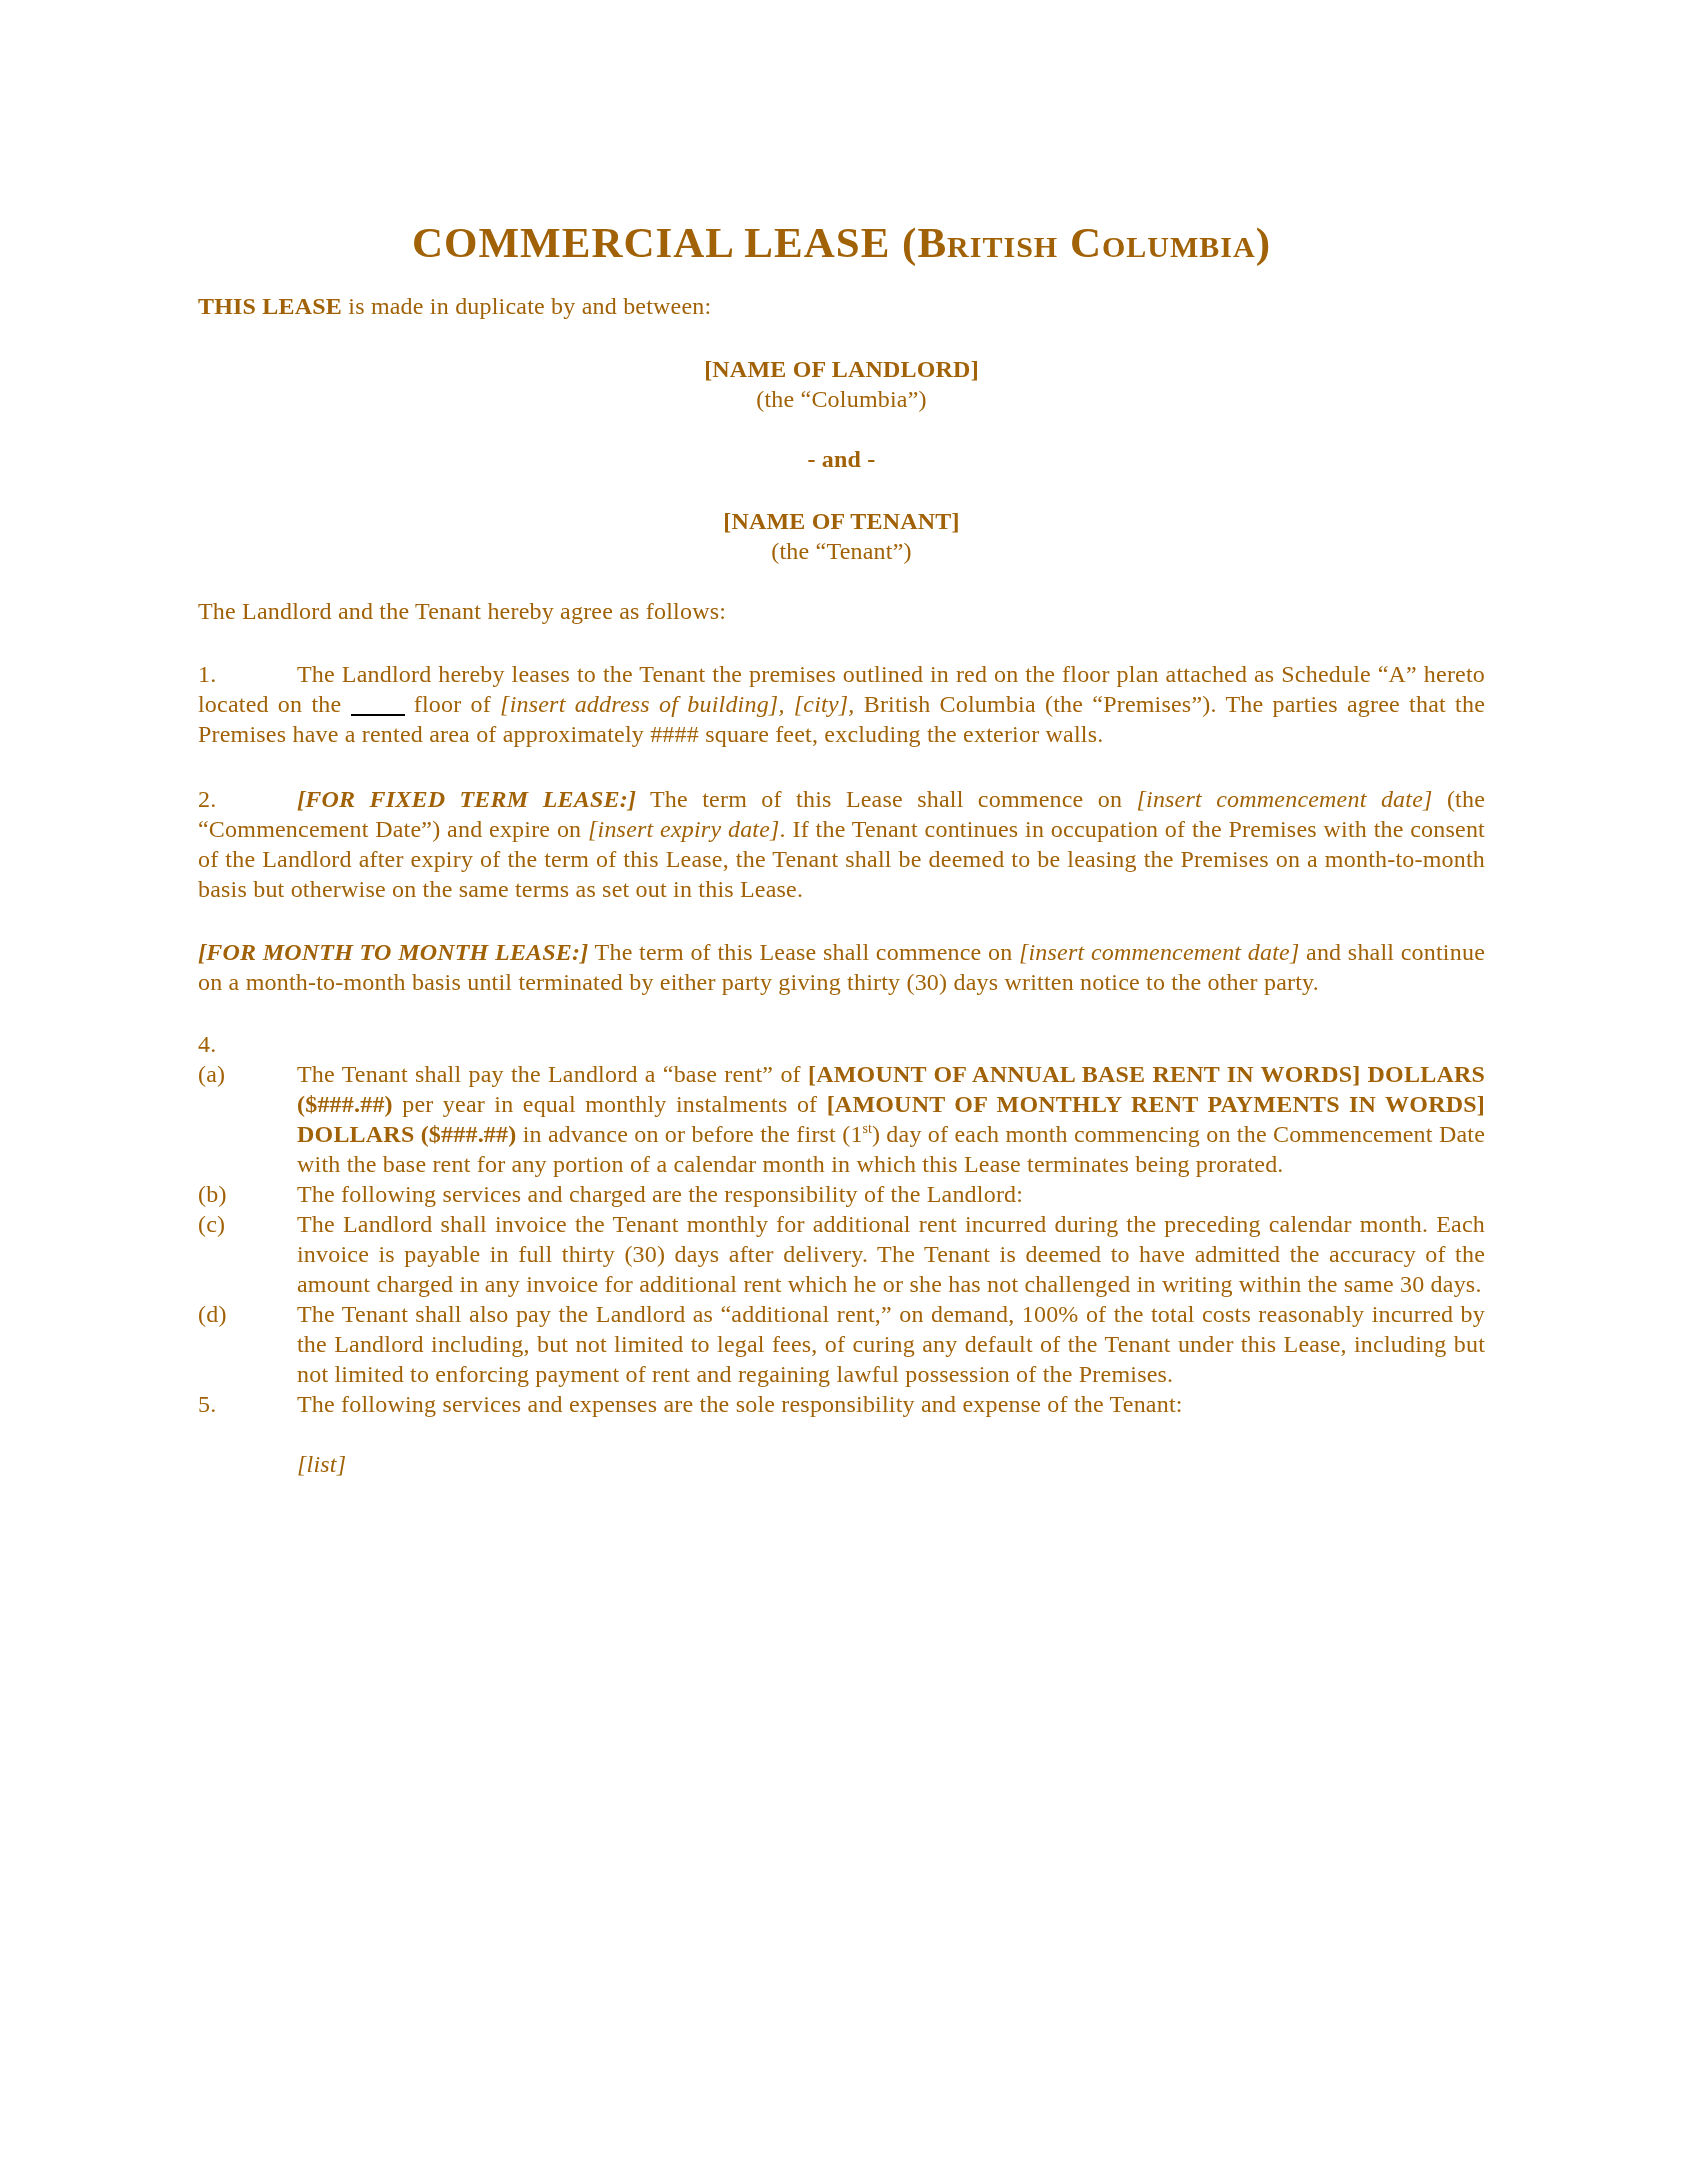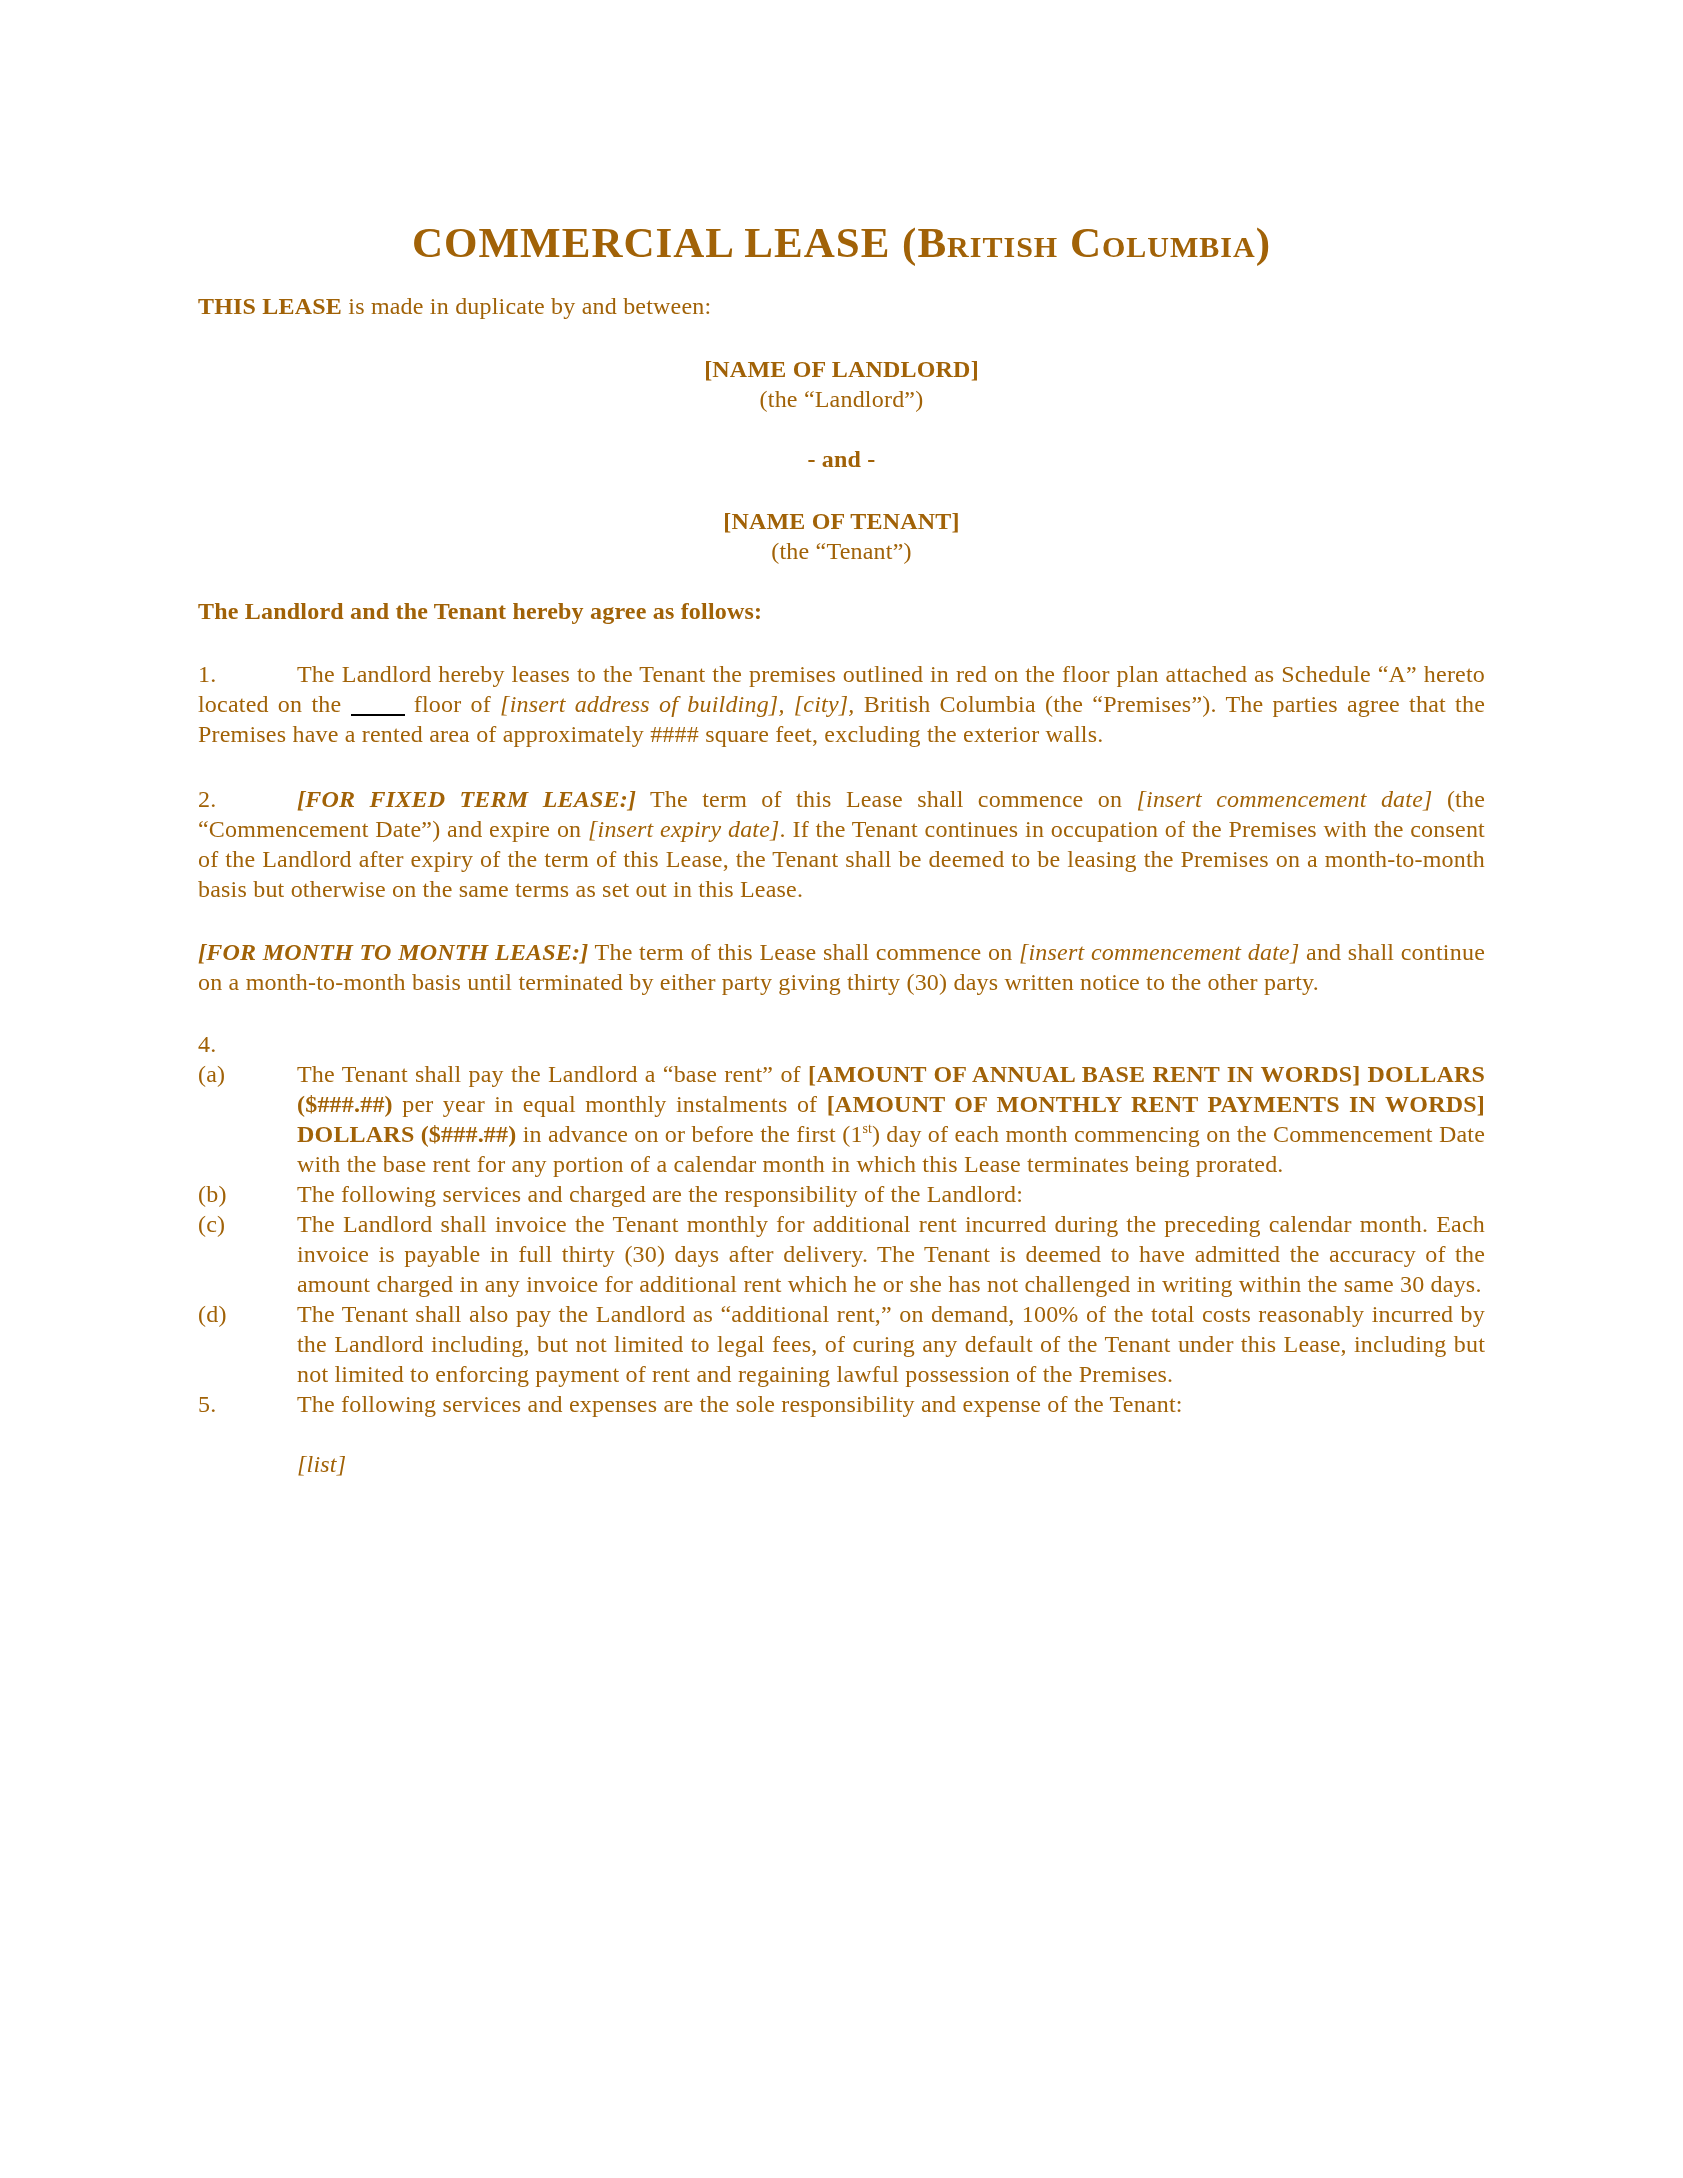--- a/index.html
+++ b/index.html
@@ -25,21 +25,21 @@
   p,div.hang{margin:0;}
   .intro{margin:0 0 33px 0;}
   .center{text-align:center;}
   .run-b{font-weight:bold;}
   .run-i{font-style:italic;}
   .run-bi{font-weight:bold;font-style:italic;}
   .run-sup{vertical-align:super;font-size:14px;line-height:0;letter-spacing:0;}
   .name-line{margin:0;font-weight:bold;}
   .alias{margin:0 0 30px 0;}
   .sep{margin:0 0 32px 0;font-weight:bold;}
-  .lead{margin:0 0 33px 0;font-weight:bold;}
+  .lead{margin:0 0 33px 0;}
   .clause,.hang,.sub{text-align:justify;}
   .num{display:inline-block;width:99px;}
   .hang{position:relative;padding-left:99px;}
   .hang .lbl{position:absolute;left:0;top:0;}
   .c1{margin:0 0 35px 0;}
   .c2{margin:0 0 33px 0;}
   .c2b{margin:0 0 32px 0;}
   .c3{margin:0 0 32px 0;}
   .c4{margin:0;}
   .c4a{margin:0 0 30px 0;}
@@ -59,21 +59,21 @@
 </head>
 <body>
 
 <div class="page">
 
   <h1 class="title"><span>COMMERCIAL LEASE (</span><span class="sc">British Columbia</span><span>)</span></h1>
 
   <p class="intro"><span class="run-b">THIS LEASE</span><span> is made in duplicate by and between:</span></p>
 
   <div class="center name-line">[NAME OF LANDLORD]</div>
-  <div class="center alias">(the “Landlord”)</div>
+  <div class="center alias">(the “Columbia”)</div>
 
   <div class="center sep">- and -</div>
 
   <div class="center name-line">[NAME OF TENANT]</div>
   <div class="center alias">(the “Tenant”)</div>
 
   <p class="lead">The Landlord and the Tenant hereby agree as follows:</p>
 
   <p class="clause c1"><span class="num">1.</span><span><span>The Landlord hereby leases to the Tenant the premises outlined in red on the floor plan attached as Schedule “A” hereto located on the </span><span class="blank" style="width: 54px;"></span><span> floor of </span><span class="run-i">[insert address of building], [city],</span><span> British Columbia (the “Premises”). The parties agree that the Premises have a rented area of approximately #### square feet, excluding the exterior walls.</span></span></p>
 

